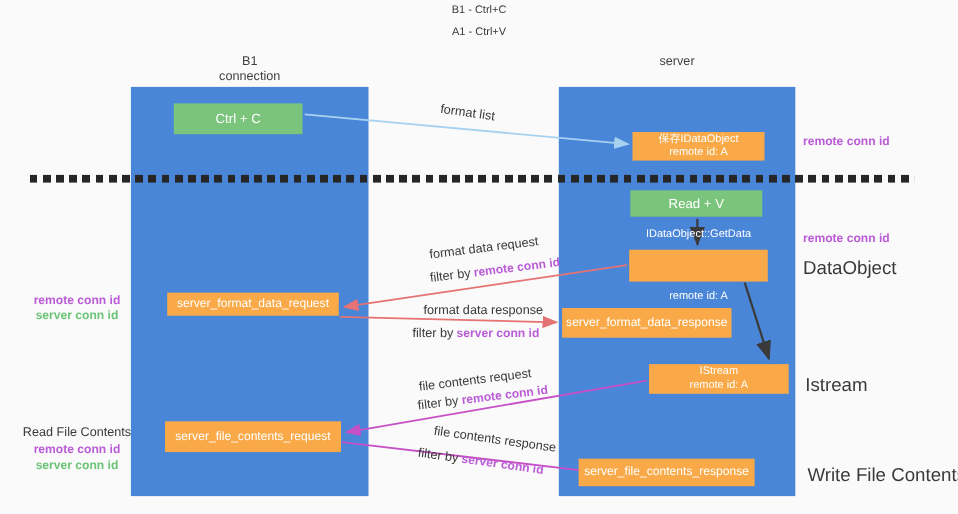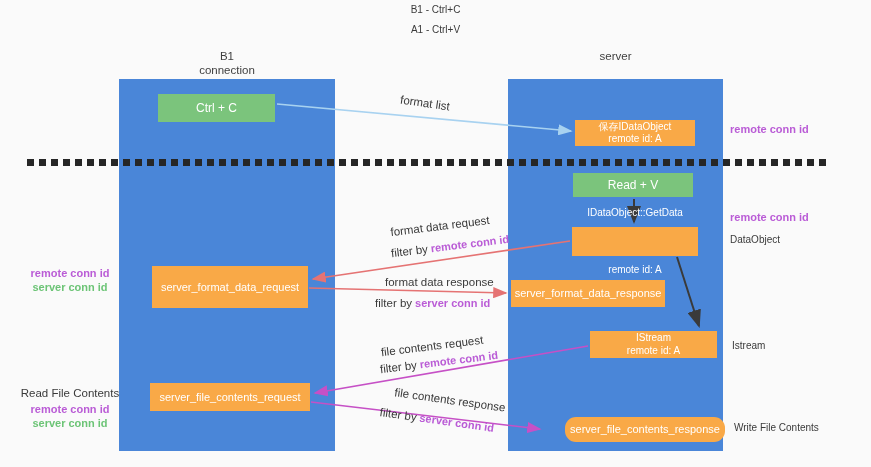--- a/index.html
+++ b/index.html
@@ -33,21 +33,21 @@
   svg.arrows { position:absolute; left:0; top:0; z-index:2; pointer-events:none; }
   .node {
     position:absolute; z-index:3;
     display:flex; flex-direction:column; justify-content:center; align-items:center;
     color:#ffffff; text-align:center;
     background:var(--orange,#f9a947);
     font-size:11px; line-height:12.5px;
   }
   .node.green { background:var(--green-box,#7bc47c); font-size:12px; }
   .node .l2 { font-size:10px; }
-  .side-label { position:absolute; z-index:3; font-size:10px; color:var(--dark,#3a3a3a); white-space:nowrap; }
+  .side-label { position:absolute; z-index:3; font-size:17px; color:var(--dark,#3a3a3a); white-space:nowrap; }
   .key-purple { color:var(--purple,#ba5cd6); font-weight:bold; font-size:11px; }
   .key-green  { color:var(--green-text,#6cc476); font-weight:bold; font-size:11px; }
   .left-block { position:absolute; z-index:3; left:12px; width:116px; text-align:center; line-height:14px; }
   .annot {
     position:absolute; z-index:3; text-align:center; white-space:nowrap;
     font-size:11.5px; color:var(--dark,#3a3a3a);
   }
   .annot .key-purple { margin-left:3px; }
   .rot-up   { transform:rotate(-7deg); }
   .rot-dn   { transform:rotate(8deg); }
@@ -110,38 +110,38 @@
 
   <div class="node green" style="left:573px;top:173px;width:120px;height:24px;">
     <div>Read + V</div>
   </div>
 
   <div class="node" style="left:572px;top:227px;width:126px;height:29px;gap:44px;">
     <div class="l2">IDataObject::GetData</div>
     <div class="l2">remote id: A</div>
   </div>
 
-  <div class="node" style="left:152px;top:266px;width:156px;height:42px;">
+  <div class="node" style="left:152px;top:266px;width:156px;height:21px;">
     <div>server_format_data_request</div>
   </div>
 
   <div class="node" style="left:511px;top:280px;width:154px;height:27px;">
     <div>server_format_data_response</div>
   </div>
 
   <div class="node" style="left:590px;top:331px;width:127px;height:27px;">
     <div class="l2">IStream</div>
     <div class="l2">remote id: A</div>
   </div>
 
   <div class="node" style="left:150px;top:383px;width:160px;height:28px;">
     <div>server_file_contents_request</div>
   </div>
 
-  <div class="node" style="left:565px;top:417px;width:160px;height:25px;border-radius:11px;">
+  <div class="node" style="left:526px;top:417px;width:160px;height:25px;">
     <div>server_file_contents_response</div>
   </div>
 
   <div class="side-label key-purple" style="left:730px;top:123px;">remote conn id</div>
   <div class="side-label key-purple" style="left:730px;top:211px;">remote conn id</div>
   <div class="side-label" style="left:730px;top:234px;">DataObject</div>
   <div class="side-label" style="left:732px;top:340px;">Istream</div>
   <div class="side-label" style="left:734px;top:422px;">Write File Contents</div>
 
   <div class="left-block" style="top:266px;">

